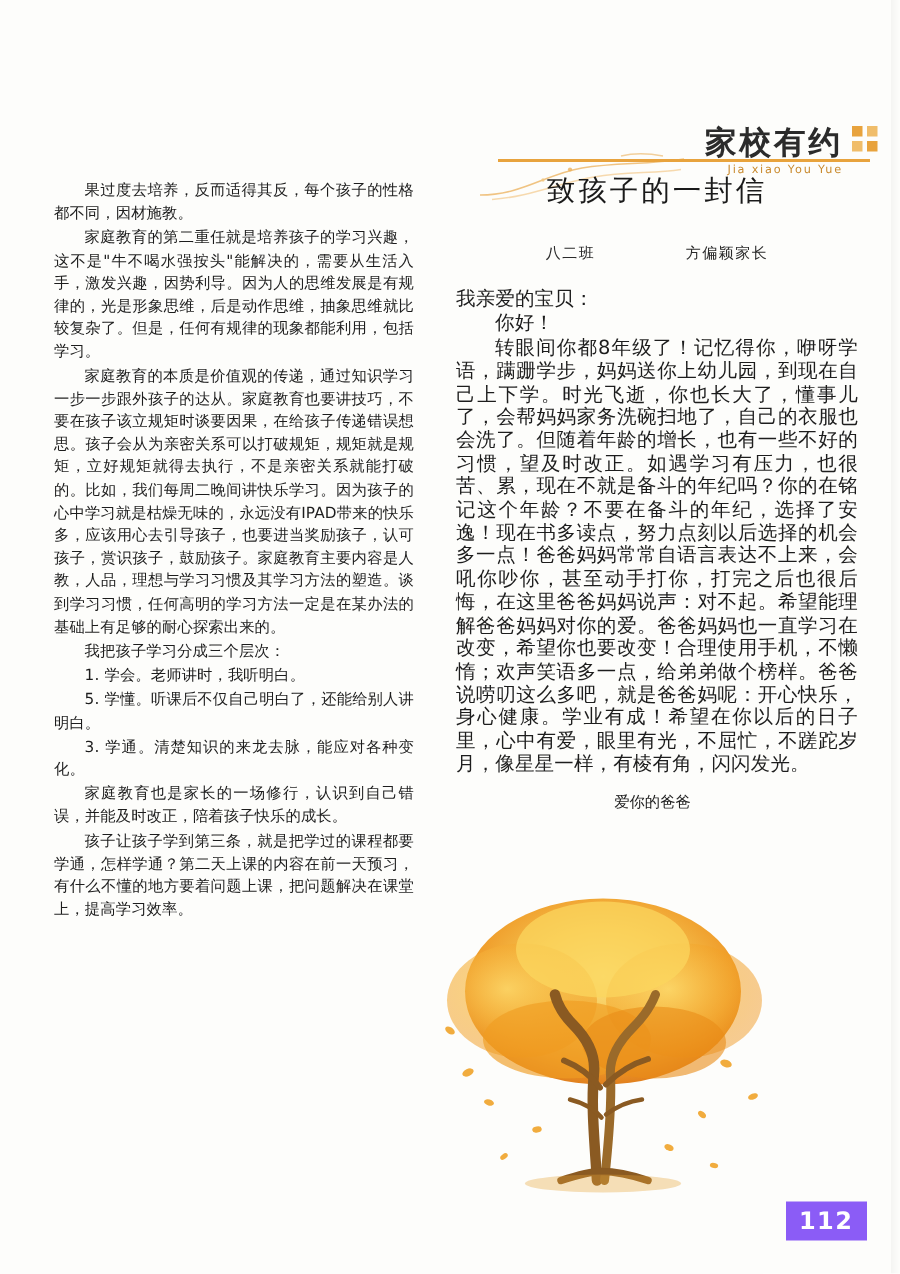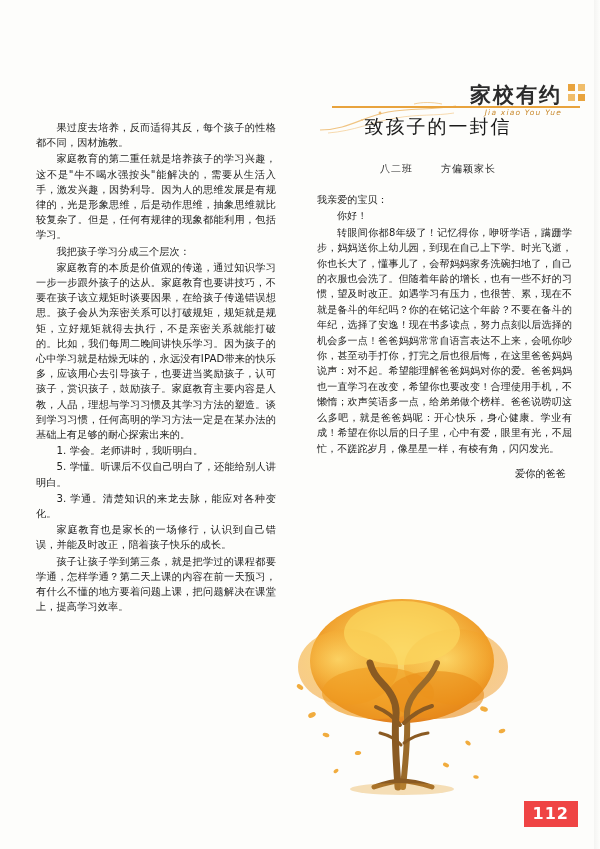--- a/index.html
+++ b/index.html
@@ -50,21 +50,20 @@
     font-size: 21px;
     font-weight: bold;
     color: #2b2b2b;
     letter-spacing: 2px;
   }
   .header-subtitle {
     margin-top: 4px;
     font-size: 7.5px;
     color: #c98a2e;
     letter-spacing: 1.2px;
-    font-style: italic;
   }
   .header-squares {
     position: absolute;
     top: 40px;
     right: 14px;
     width: 18px;
     height: 26px;
   }
   .sq {
     position: absolute;
@@ -129,36 +128,36 @@
     letter-spacing: 2px;
     margin: 10px 0 22px 0;
   }
   .letter-byline {
     font-size: 10px;
     color: #2a2a2a;
     text-align: center;
     letter-spacing: 1px;
     margin-bottom: 16px;
   }
-  .letter-byline span { margin: 0 12px; }
+  .letter-byline span { margin: 0 28px; }
 
   .letter-body p {
-    margin: 0 0 1px 13px;
-    font-size: 10px;
+    margin: 0 0 1px 0;
+    font-size: 13px;
     line-height: 15.4px;
     color: #1d1d1d;
     text-align: justify;
     text-indent: 2em;
     letter-spacing: 0.1px;
   }
   .letter-body p.noindent { text-indent: 0; }
 
   .sign-block {
     margin-top: 10px;
-    text-align: right;
+    text-align: center;
     font-size: 10.2px;
     line-height: 16px;
     color: #1d1d1d;
     padding-right: 6px;
   }
 
   
   .tree-art {
     position: absolute;
     left: 270px;
@@ -166,21 +165,21 @@
     width: 270px;
     height: 230px;
     pointer-events: none;
   }
 
   
   .page-number {
     position: absolute;
     right: 22px;
     bottom: 22px;
-    background: #ef4444;
+    background: #8b5cf6;
     color: #ffffff;
     font-family: "DejaVu Sans", "Liberation Sans", sans-serif;
     font-size: 16px;
     font-weight: bold;
     padding: 3px 9px 4px 9px;
     letter-spacing: 1px;
   }
   .page-edge {
     position: absolute;
     right: 0;
@@ -214,22 +213,22 @@
       <span class="sq s3"></span>
       <span class="sq s4"></span>
     </div>
   </div>
 
   <div class="content">
 
     <div class="col-left body-text">
       <p>果过度去培养，反而适得其反，每个孩子的性格都不同，因材施教。</p>
       <p>家庭教育的第二重任就是培养孩子的学习兴趣，这不是"牛不喝水强按头"能解决的，需要从生活入手，激发兴趣，因势利导。因为人的思维发展是有规律的，光是形象思维，后是动作思维，抽象思维就比较复杂了。但是，任何有规律的现象都能利用，包括学习。</p>
+      <p>家庭教育的本质是价值观的传递，通过知识学习一步一步跟外孩子的达从。家庭教育也要讲技巧，不要在孩子该立规矩时谈要因果，在给孩子传递错误想思。孩子会从为亲密关系可以打破规矩，规矩就是规矩，立好规矩就得去执行，不是亲密关系就能打破的。比如，我们每周二晚间讲快乐学习。因为孩子的心中学习就是枯燥无味的，永远没有IPAD带来的快乐多，应该用心去引导孩子，也要进当奖励孩子，认可孩子，赏识孩子，鼓励孩子。家庭教育主要内容是人教，人品，理想与学习习惯及其学习方法的塑造。谈到学习习惯，任何高明的学习方法一定是在某办法的基础上有足够的耐心探索出来的。</p>
       <p>我把孩子学习分成三个层次：</p>
-      <p>家庭教育的本质是价值观的传递，通过知识学习一步一步跟外孩子的达从。家庭教育也要讲技巧，不要在孩子该立规矩时谈要因果，在给孩子传递错误想思。孩子会从为亲密关系可以打破规矩，规矩就是规矩，立好规矩就得去执行，不是亲密关系就能打破的。比如，我们每周二晚间讲快乐学习。因为孩子的心中学习就是枯燥无味的，永远没有IPAD带来的快乐多，应该用心去引导孩子，也要进当奖励孩子，认可孩子，赏识孩子，鼓励孩子。家庭教育主要内容是人教，人品，理想与学习习惯及其学习方法的塑造。谈到学习习惯，任何高明的学习方法一定是在某办法的基础上有足够的耐心探索出来的。</p>
       <p>1. 学会。老师讲时，我听明白。</p>
       <p>5. 学懂。听课后不仅自己明白了，还能给别人讲明白。</p>
       <p>3. 学通。清楚知识的来龙去脉，能应对各种变化。</p>
       <p>家庭教育也是家长的一场修行，认识到自己错误，并能及时改正，陪着孩子快乐的成长。</p>
       <p>孩子让孩子学到第三条，就是把学过的课程都要学通，怎样学通？第二天上课的内容在前一天预习，有什么不懂的地方要着问题上课，把问题解决在课堂上，提高学习效率。</p>
     </div>
 
     <div class="col-right">
       <div class="letter-title">致孩子的一封信</div>
       <div class="letter-byline">

